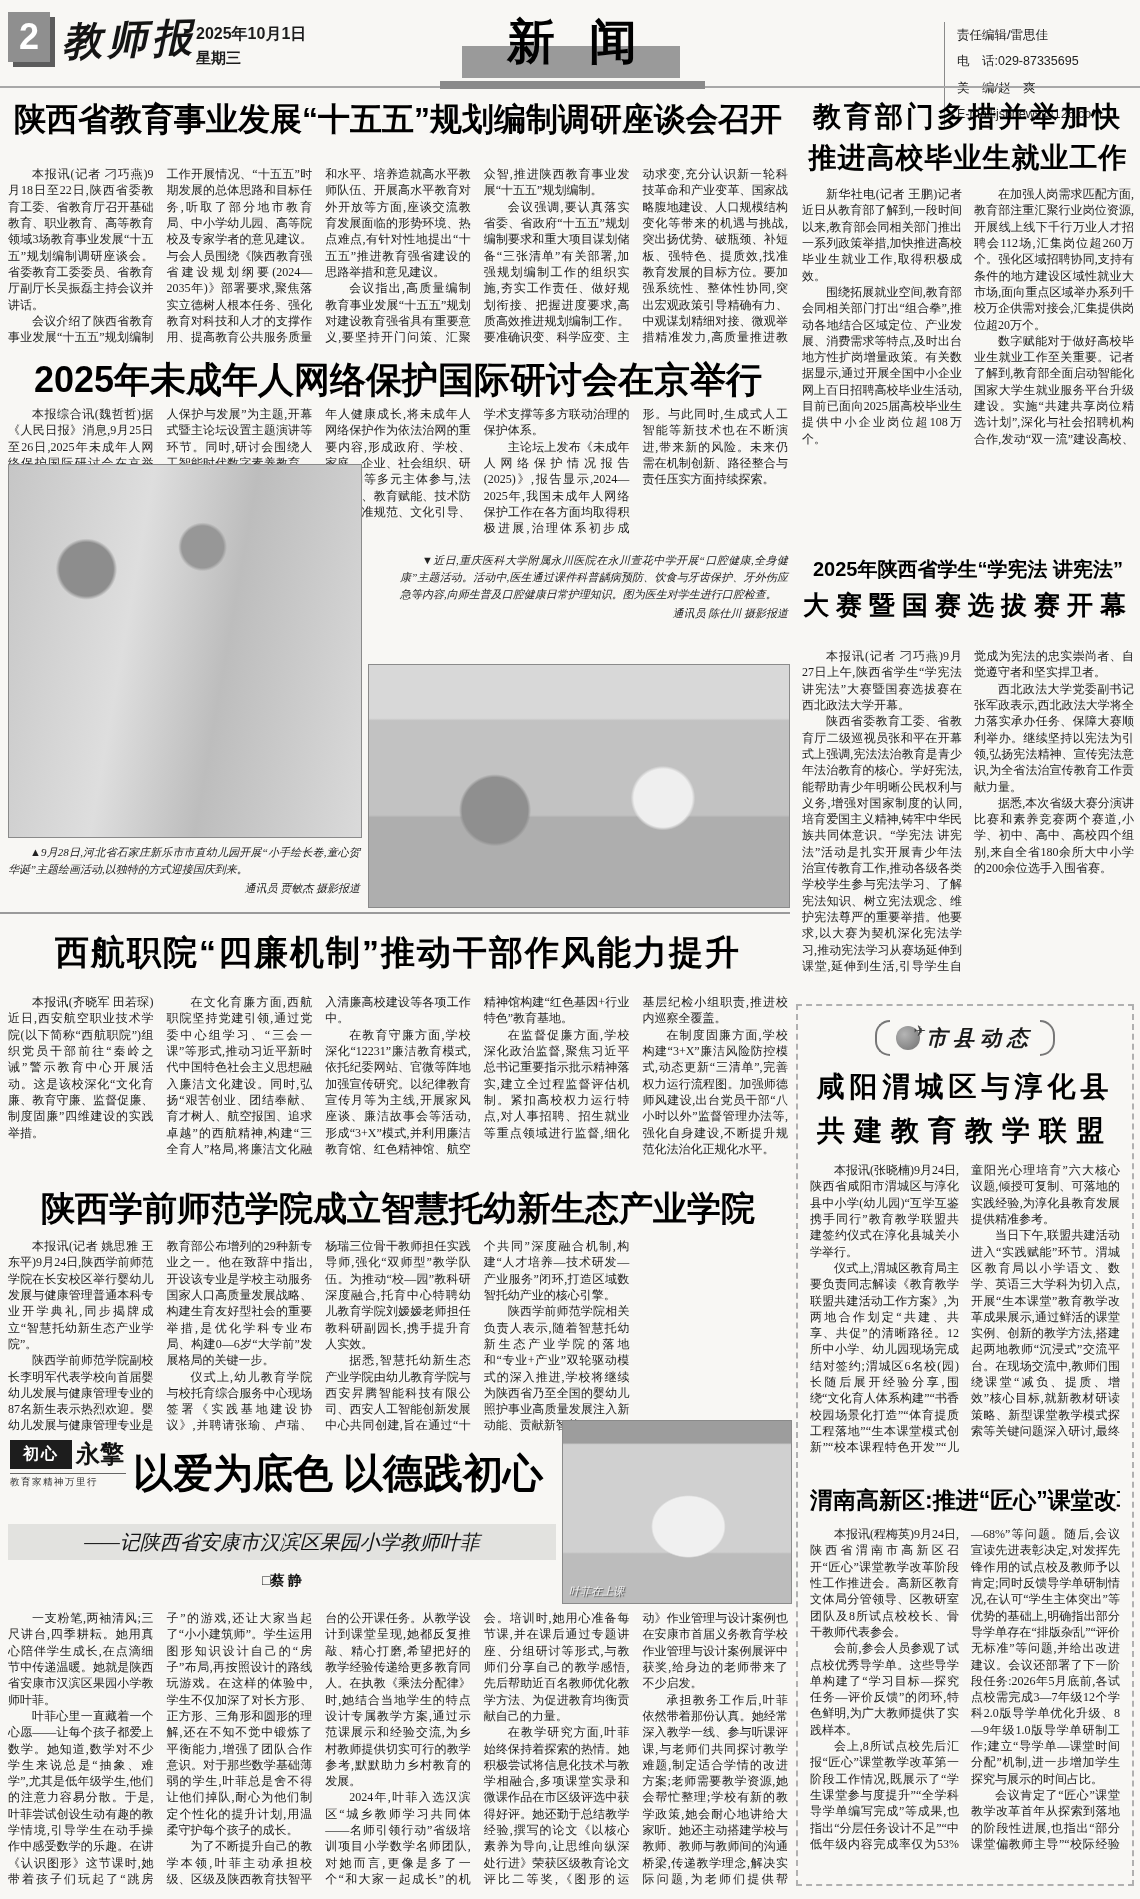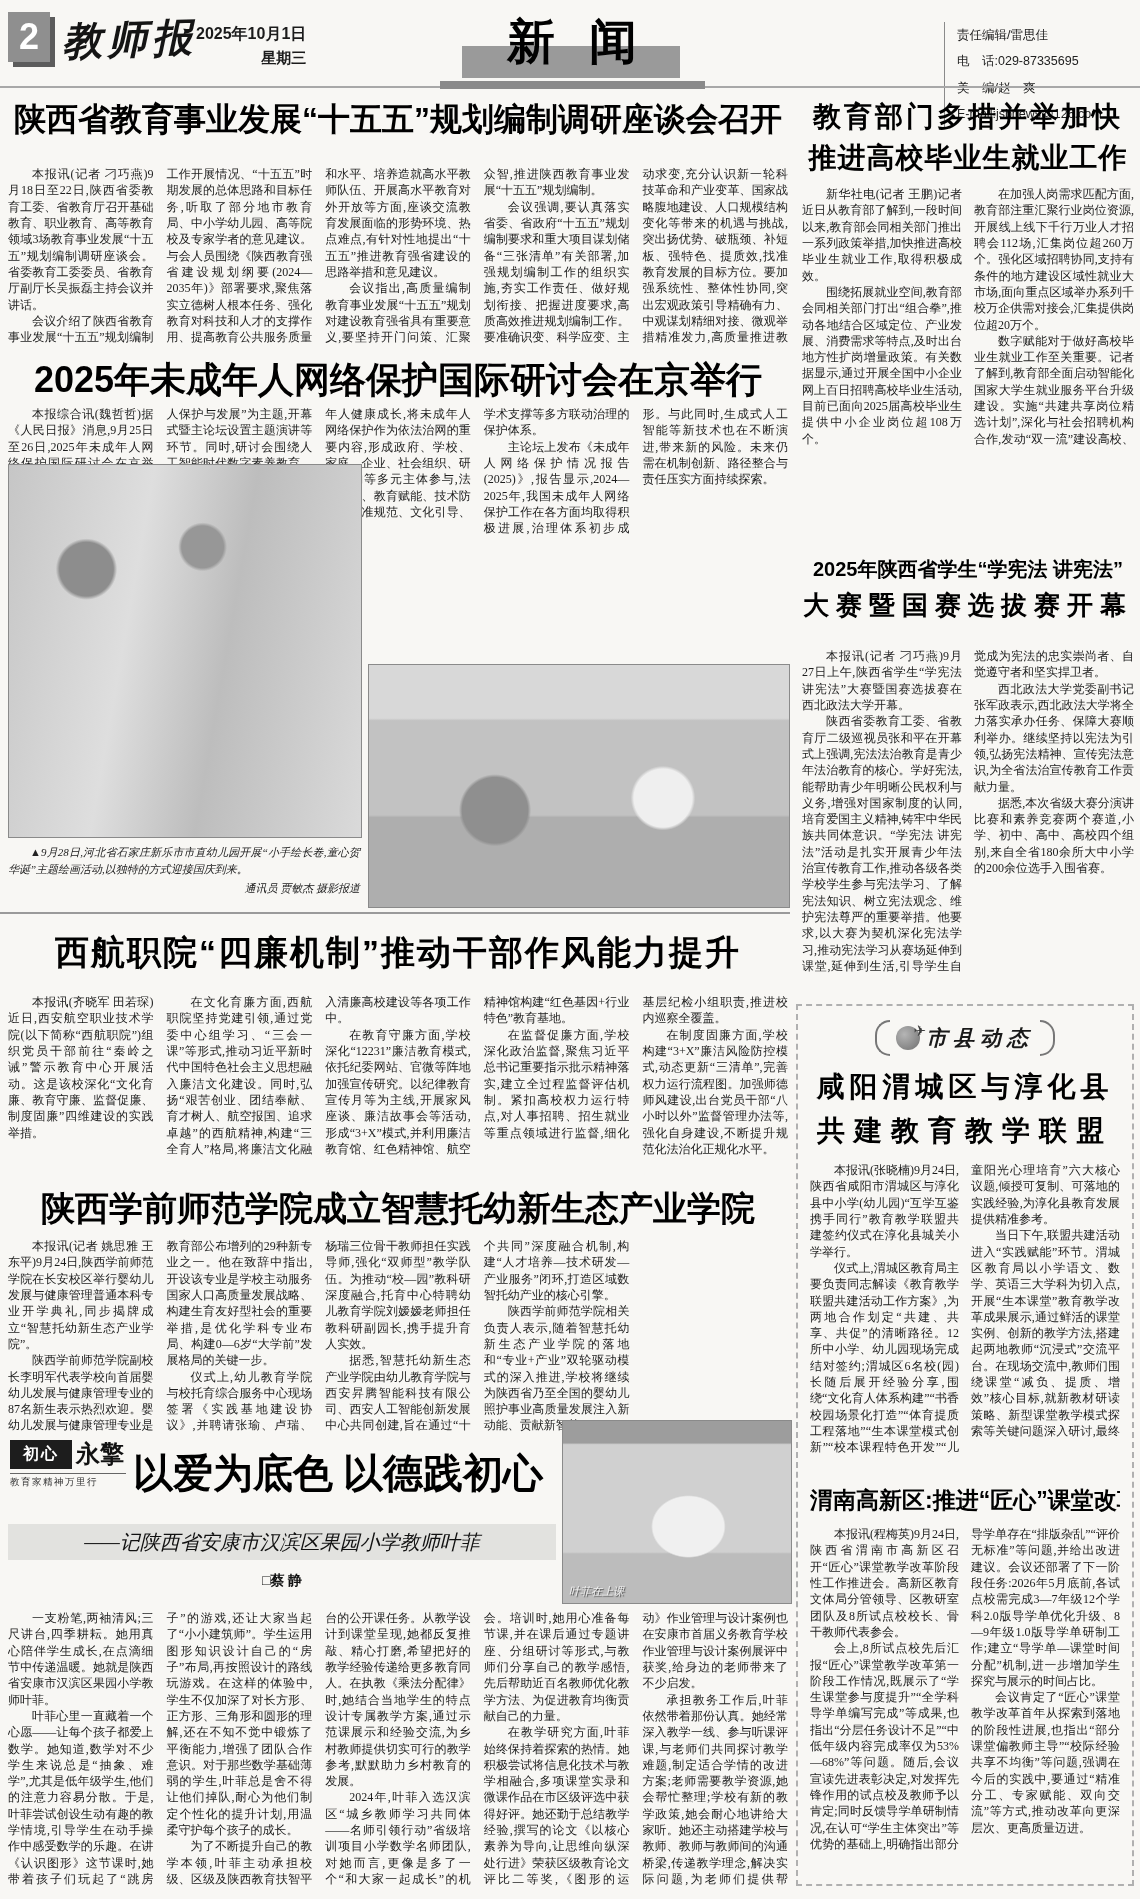--- a/index.html
+++ b/index.html
@@ -5,21 +5,21 @@
   html,body{margin:0;padding:0;background:#e9e9e7;}
   .page{position:relative;width:1140px;height:1899px;margin:0 auto;background:#f8f7f4;overflow:hidden;
         font-family:"Liberation Serif","DejaVu Serif",serif;color:#1b1b1b;}
   .abs{position:absolute;}
   
   .pagenum{left:8px;top:12px;width:42px;height:50px;background:#8f8f8f;color:#fff;
            font-family:"Liberation Sans","DejaVu Sans",sans-serif;font-weight:900;font-size:36px;
            text-align:center;line-height:50px;box-shadow:5px 5px 0 #5c5c5c;}
   .masthead{left:62px;top:12px;font-size:40px;font-weight:900;font-style:italic;letter-spacing:5px;
             color:#141414;transform:rotate(-2deg);}
-  .dateblock{left:196px;top:24px;text-align:right;font-family:"Liberation Sans","DejaVu Sans",sans-serif;}
+  .dateblock{left:196px;top:24px;text-align:left;font-family:"Liberation Sans","DejaVu Sans",sans-serif;}
   .date1{display:block;font-size:16px;font-weight:700;}
   .date2{display:block;font-size:15px;font-weight:700;margin-top:4px;}
   .section-shadow{left:462px;top:46px;width:218px;height:32px;background:#9a9a9a;}
   .section-title{left:452px;top:10px;width:240px;text-align:center;font-size:48px;font-weight:900;
                  letter-spacing:34px;text-indent:34px;color:#000;
                  font-family:"Liberation Sans","DejaVu Sans",sans-serif;}
   .staff{left:944px;top:22px;width:190px;font-size:12.5px;line-height:2.1;color:#222;
          border-left:1px solid #8a8a8a;padding-left:12px;
          font-family:"Liberation Sans","DejaVu Sans",sans-serif;}
   .staff span{display:inline-block;}
@@ -113,20 +113,24 @@
       <p>与会嘉宾介绍,中国始终致力于依法治网护航未成年人健康成长,将未成年人网络保护作为依法治网的重要内容,形成政府、学校、家庭、企业、社会组织、研究机构等多元主体参与,法律规制、教育赋能、技术防护、标准规范、文化引导、学术支撑等多方联动治理的保护体系。</p>
       <p>主论坛上发布《未成年人网络保护情况报告(2025)》,报告显示,2024—2025年,我国未成年人网络保护工作在各方面均取得积极进展,治理体系初步成形。与此同时,生成式人工智能等新技术也在不断演进,带来新的风险。未来仍需在机制创新、路径整合与责任压实方面持续探索。</p>
     </div>
 
   <div class="abs photo photo1" style="left:8px;top:464px;width:352px;height:372px;"></div>
   <div class="abs caption" style="left:8px;top:844px;width:352px;">
     <span class="cap-text">▲9月28日,河北省石家庄新乐市市直幼儿园开展“小手绘长卷,童心贺华诞”主题绘画活动,以独特的方式迎接国庆到来。</span>
     <div class="credit">通讯员 贾敏杰 摄影报道</div>
   </div>
 
+  <div class="abs caption" style="left:400px;top:552px;width:388px;">
+    <span class="cap-text">▼近日,重庆医科大学附属永川医院在永川萱花中学开展“口腔健康,全身健康”主题活动。活动中,医生通过课件科普龋病预防、饮食与牙齿保护、牙外伤应急等内容,向师生普及口腔健康日常护理知识。图为医生对学生进行口腔检查。</span>
+    <div class="credit">通讯员 陈仕川 摄影报道</div>
+  </div>
   <div class="abs photo photo2" style="left:368px;top:664px;width:420px;height:242px;"></div>
 
   <div class="abs hrule" style="left:0;top:912px;width:790px;"></div>
 
   <div class="abs hl" style="left:8px;top:930px;width:780px;font-size:34px;letter-spacing:2px;">西航职院“四廉机制”推动干部作风能力提升</div>
   <div class="abs body cols5" style="left:8px;top:994px;width:780px;height:174px;">
       <p>本报讯(齐晓军 田若琛)近日,西安航空职业技术学院(以下简称“西航职院”)组织党员干部前往“秦岭之诫”警示教育中心开展活动。这是该校深化“文化育廉、教育守廉、监督促廉、制度固廉”四维建设的实践举措。</p>
       <p>在文化育廉方面,西航职院坚持党建引领,通过党委中心组学习、“三会一课”等形式,推动习近平新时代中国特色社会主义思想融入廉洁文化建设。同时,弘扬“艰苦创业、团结奉献、育才树人、航空报国、追求卓越”的西航精神,构建“三全育人”格局,将廉洁文化融入清廉高校建设等各项工作中。</p>
       <p>在教育守廉方面,学校深化“12231”廉洁教育模式,依托纪委网站、官微等阵地加强宣传研究。以纪律教育宣传月等为主线,开展家风座谈、廉洁故事会等活动,形成“3+X”模式,并利用廉洁教育馆、红色精神馆、航空精神馆构建“红色基因+行业特色”教育基地。</p>
       <p>在监督促廉方面,学校深化政治监督,聚焦习近平总书记重要指示批示精神落实,建立全过程监督评估机制。紧扣高校权力运行特点,对人事招聘、招生就业等重点领域进行监督,细化基层纪检小组职责,推进校内巡察全覆盖。</p>
@@ -194,18 +198,19 @@
     <div class="box-hl" style="font-size:28px;letter-spacing:5px;margin-top:10px;">咸阳渭城区与淳化县</div>
     <div class="box-hl" style="font-size:28px;letter-spacing:9px;margin-top:6px;">共建教育教学联盟</div>
     <div class="body cols2" style="height:296px;margin-top:12px;">
         <p>本报讯(张晓楠)9月24日,陕西省咸阳市渭城区与淳化县中小学(幼儿园)“互学互鉴 携手同行”教育教学联盟共建签约仪式在淳化县城关小学举行。</p>
         <p>仪式上,渭城区教育局主要负责同志解读《教育教学联盟共建活动工作方案》,为两地合作划定“共建、共享、共促”的清晰路径。12所中小学、幼儿园现场完成结对签约;渭城区6名校(园)长随后展开经验分享,围绕“文化育人体系构建”“书香校园场景化打造”“体育提质工程落地”“生本课堂模式创新”“校本课程特色开发”“儿童阳光心理培育”六大核心议题,倾授可复制、可落地的实践经验,为淳化县教育发展提供精准参考。</p>
         <p>当日下午,联盟共建活动进入“实践赋能”环节。渭城区教育局以小学语文、数学、英语三大学科为切入点,开展“生本课堂”教育教学改革成果展示,通过鲜活的课堂实例、创新的教学方法,搭建起两地教师“沉浸式”交流平台。在现场交流中,教师们围绕课堂“减负、提质、增效”核心目标,就新教材研读策略、新型课堂教学模式探索等关键问题深入研讨,最终形成多项共识,为后续联盟共建工作筑牢实践根基。</p>
       </div>
     <div class="box-hl" style="font-size:23px;margin-top:27px;">渭南高新区:推进“匠心”课堂改革</div>
     <div class="body cols2" style="height:340px;margin-top:10px;">
         <p>本报讯(程梅英)9月24日,陕西省渭南市高新区召开“匠心”课堂教学改革阶段性工作推进会。高新区教育文体局分管领导、区教研室团队及8所试点校校长、骨干教师代表参会。</p>
+        <p>会前,参会人员参观了试点校优秀导学单。这些导学单构建了“学习目标—探究任务—评价反馈”的闭环,特色鲜明,为广大教师提供了实践样本。</p>
         <p>会上,8所试点校先后汇报“匠心”课堂教学改革第一阶段工作情况,既展示了“学生课堂参与度提升”“全学科导学单编写完成”等成果,也指出“分层任务设计不足”“中低年级内容完成率仅为53%—68%”等问题。随后,会议宣读先进表彰决定,对发挥先锋作用的试点校及教师予以肯定;同时反馈导学单研制情况,在认可“学生主体突出”等优势的基础上,明确指出部分导学单存在“排版杂乱”“评价无标准”等问题,并给出改进建议。会议还部署了下一阶段任务:2026年5月底前,各试点校需完成3—7年级12个学科2.0版导学单优化升级、8—9年级1.0版导学单研制工作;建立“导学单—课堂时间分配”机制,进一步增加学生探究与展示的时间占比。</p>
         <p>会议肯定了“匠心”课堂教学改革首年从探索到落地的阶段性进展,也指出“部分课堂偏教师主导”“校际经验共享不均衡”等问题,强调在今后的实践中,要通过“精准分工、专家赋能、双向交流”等方式,推动改革向更深层次、更高质量迈进。</p>
       </div>
   </div>
 
 </div>
 
 </body></html>

